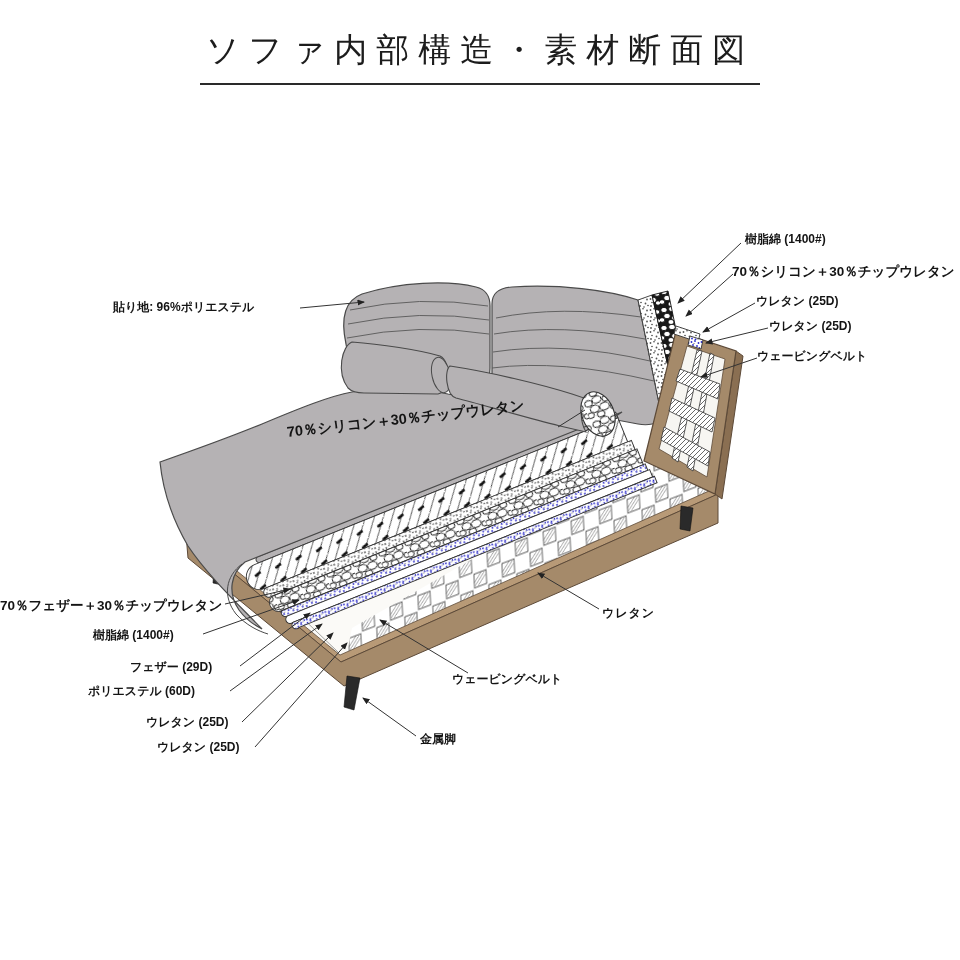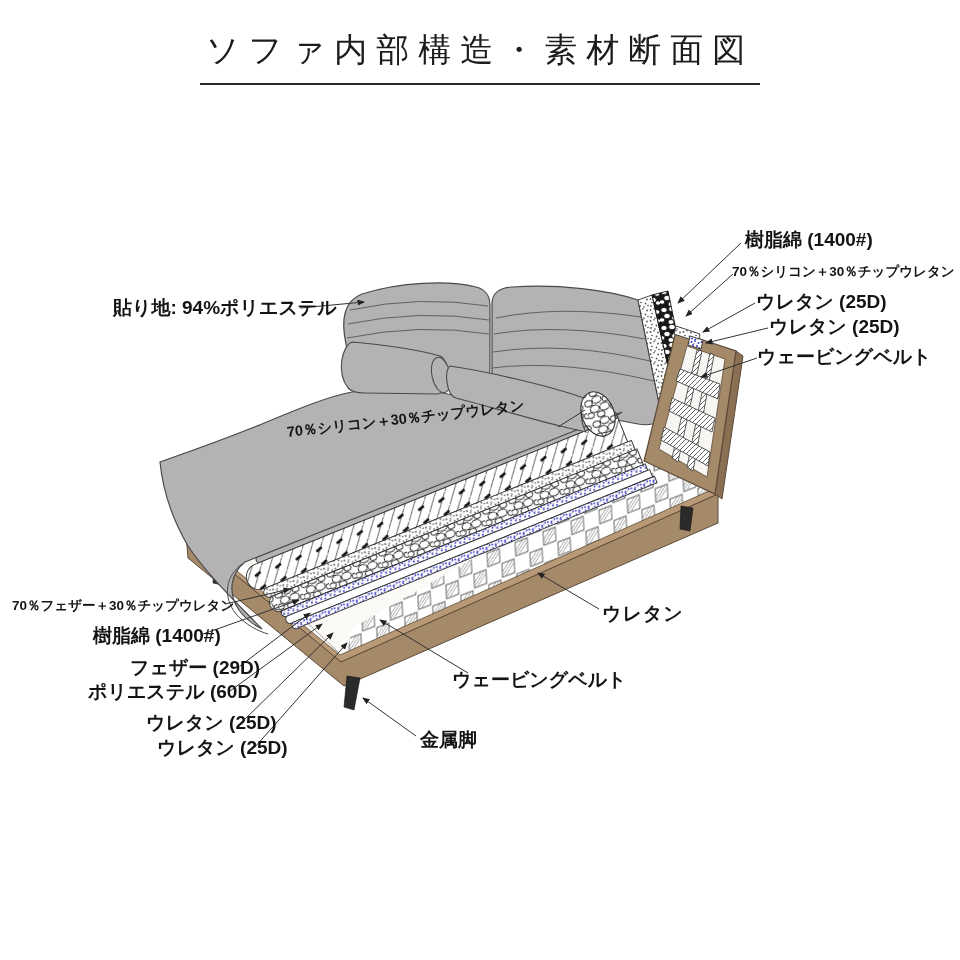--- a/index.html
+++ b/index.html
@@ -2,21 +2,21 @@
 <html><head>
 <meta charset="utf-8">
 <style>
   html,body{margin:0;padding:0;background:#ffffff;}
   body{font-family:"Liberation Sans","DejaVu Sans",sans-serif;}
   .stage{position:relative;width:960px;height:960px;background:#fff;overflow:hidden;}
   .title{position:absolute;top:28px;left:0;width:100%;text-align:center;}
   .title span{display:inline-block;font-size:33px;letter-spacing:9px;color:#1c1c1c;
     border-bottom:2px solid #2a2a2a;padding:0 6px 10px 6px;font-weight:500;}
   svg.art{position:absolute;left:0;top:0;}
-  .lbl{position:absolute;font-weight:bold;font-size:19px;color:#141414;white-space:nowrap;line-height:17px;}
+  .lbl{position:absolute;font-weight:bold;font-size:12px;color:#141414;white-space:nowrap;line-height:17px;}
   .lbl.small{font-size:13.5px;}
   .lbl.rot{transform:rotate(-6.5deg);transform-origin:left top;font-size:14.5px;}
 </style>
 </head>
 <body>
 
 <div class="stage">
 
   <div class="title">
     <span>ソファ内部構造・素材断面図</span>
@@ -213,23 +213,23 @@
       <line x1="599" y1="609" x2="538" y2="573" marker-end="url(#arr)"></line>
       <line x1="416" y1="736" x2="363" y2="698" marker-end="url(#arr)"></line>
     </g>
   </svg>
 
   <div class="lbl" style="left:745px;top:231px">樹脂綿  (1400#)</div>
   <div class="lbl small" style="left:732px;top:263px">70％シリコン＋30％チップウレタン</div>
   <div class="lbl" style="left:756px;top:293px">ウレタン (25D)</div>
   <div class="lbl" style="left:769px;top:318px">ウレタン (25D)</div>
   <div class="lbl" style="left:757px;top:348px">ウェービングベルト</div>
-  <div class="lbl" style="left:113px;top:299px">貼り地: 94%ポリエステル</div>
+  <div class="lbl" style="left:113px;top:299px">貼り地: 96%ポリエステル</div>
   <div class="lbl rot" style="left:286px;top:424px">70％シリコン＋30％チップウレタン</div>
-  <div class="lbl small" style="left:12px;top:597px">70％フェザー＋30％チップウレタン</div>
+  <div class="lbl small" style="left:0;top:597px">70％フェザー＋30％チップウレタン</div>
   <div class="lbl" style="left:93px;top:627px">樹脂綿  (1400#)</div>
   <div class="lbl" style="left:130px;top:659px">フェザー (29D)</div>
   <div class="lbl" style="left:88px;top:683px">ポリエステル (60D)</div>
   <div class="lbl" style="left:146px;top:714px">ウレタン (25D)</div>
   <div class="lbl" style="left:157px;top:739px">ウレタン (25D)</div>
   <div class="lbl" style="left:452px;top:671px">ウェービングベルト</div>
   <div class="lbl" style="left:602px;top:605px;letter-spacing:1px">ウレタン</div>
   <div class="lbl" style="left:420px;top:731px">金属脚</div>
 
 </div>

